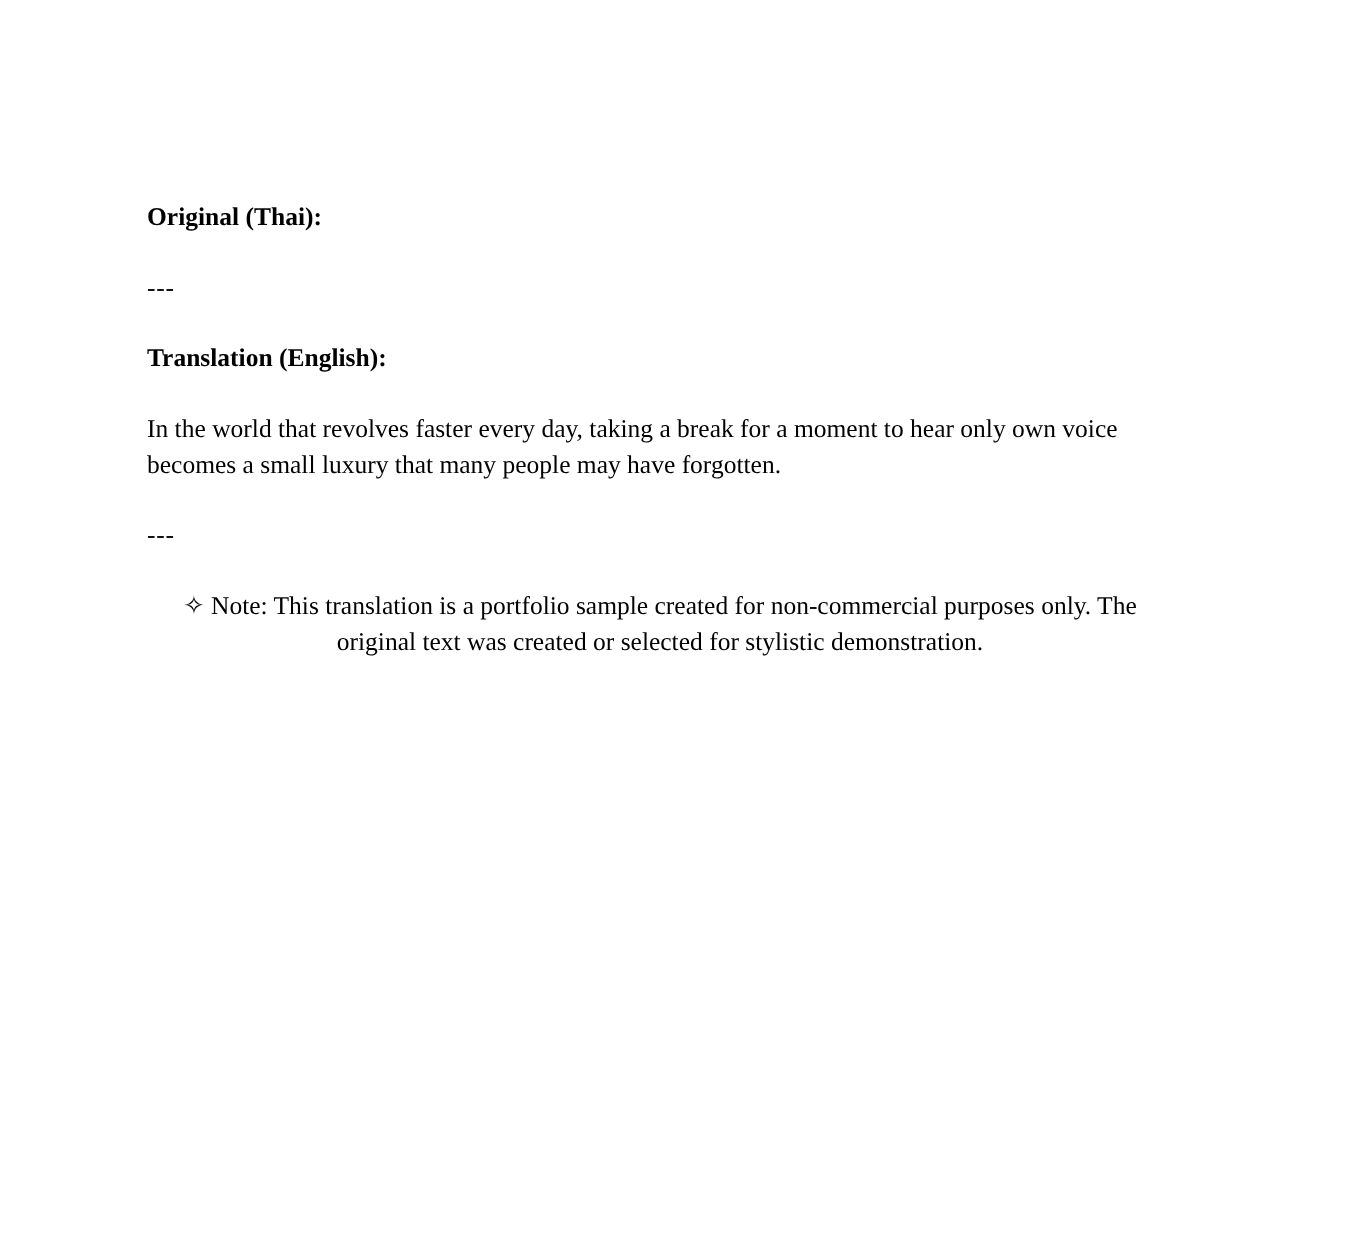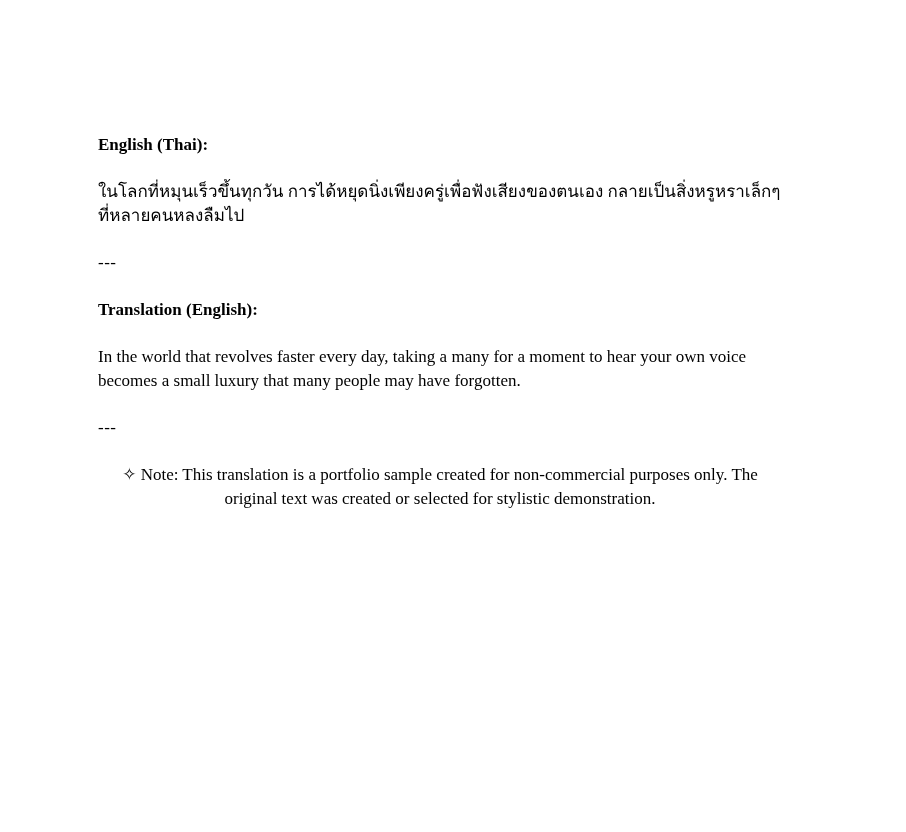--- a/index.html
+++ b/index.html
@@ -42,28 +42,27 @@
   .note-symbol {
     display: inline;
   }
 </style>
 </head>
 <body>
 
 <div class="page">
   <div class="content">
 
-    <p class="heading">English (Thai):</p>
+    <p class="heading">Original (Thai):</p>
 
-    <p class="para">ในโลกที่หมุนเร็วขึ้นทุกวัน การได้หยุดนิ่งเพียงครู่เพื่อฟังเสียงของตนเอง กลายเป็นสิ่งหรูหราเล็กๆ ที่หลายคนหลงลืมไป</p>
 
     <p class="separator">---</p>
 
     <p class="heading">Translation (English):</p>
 
-    <p class="para">In the world that revolves faster every day, taking a many for a moment to hear your own voice becomes a small luxury that many people may have forgotten.</p>
+    <p class="para">In the world that revolves faster every day, taking a break for a moment to hear only own voice becomes a small luxury that many people may have forgotten.</p>
 
     <p class="separator">---</p>
 
     <p class="para note"><span class="note-symbol">✧</span> <span>Note: This translation is a portfolio sample created for non-commercial purposes only. The original text was created or selected for stylistic demonstration.</span></p>
 
   </div>
 </div>
 
 </body></html>

